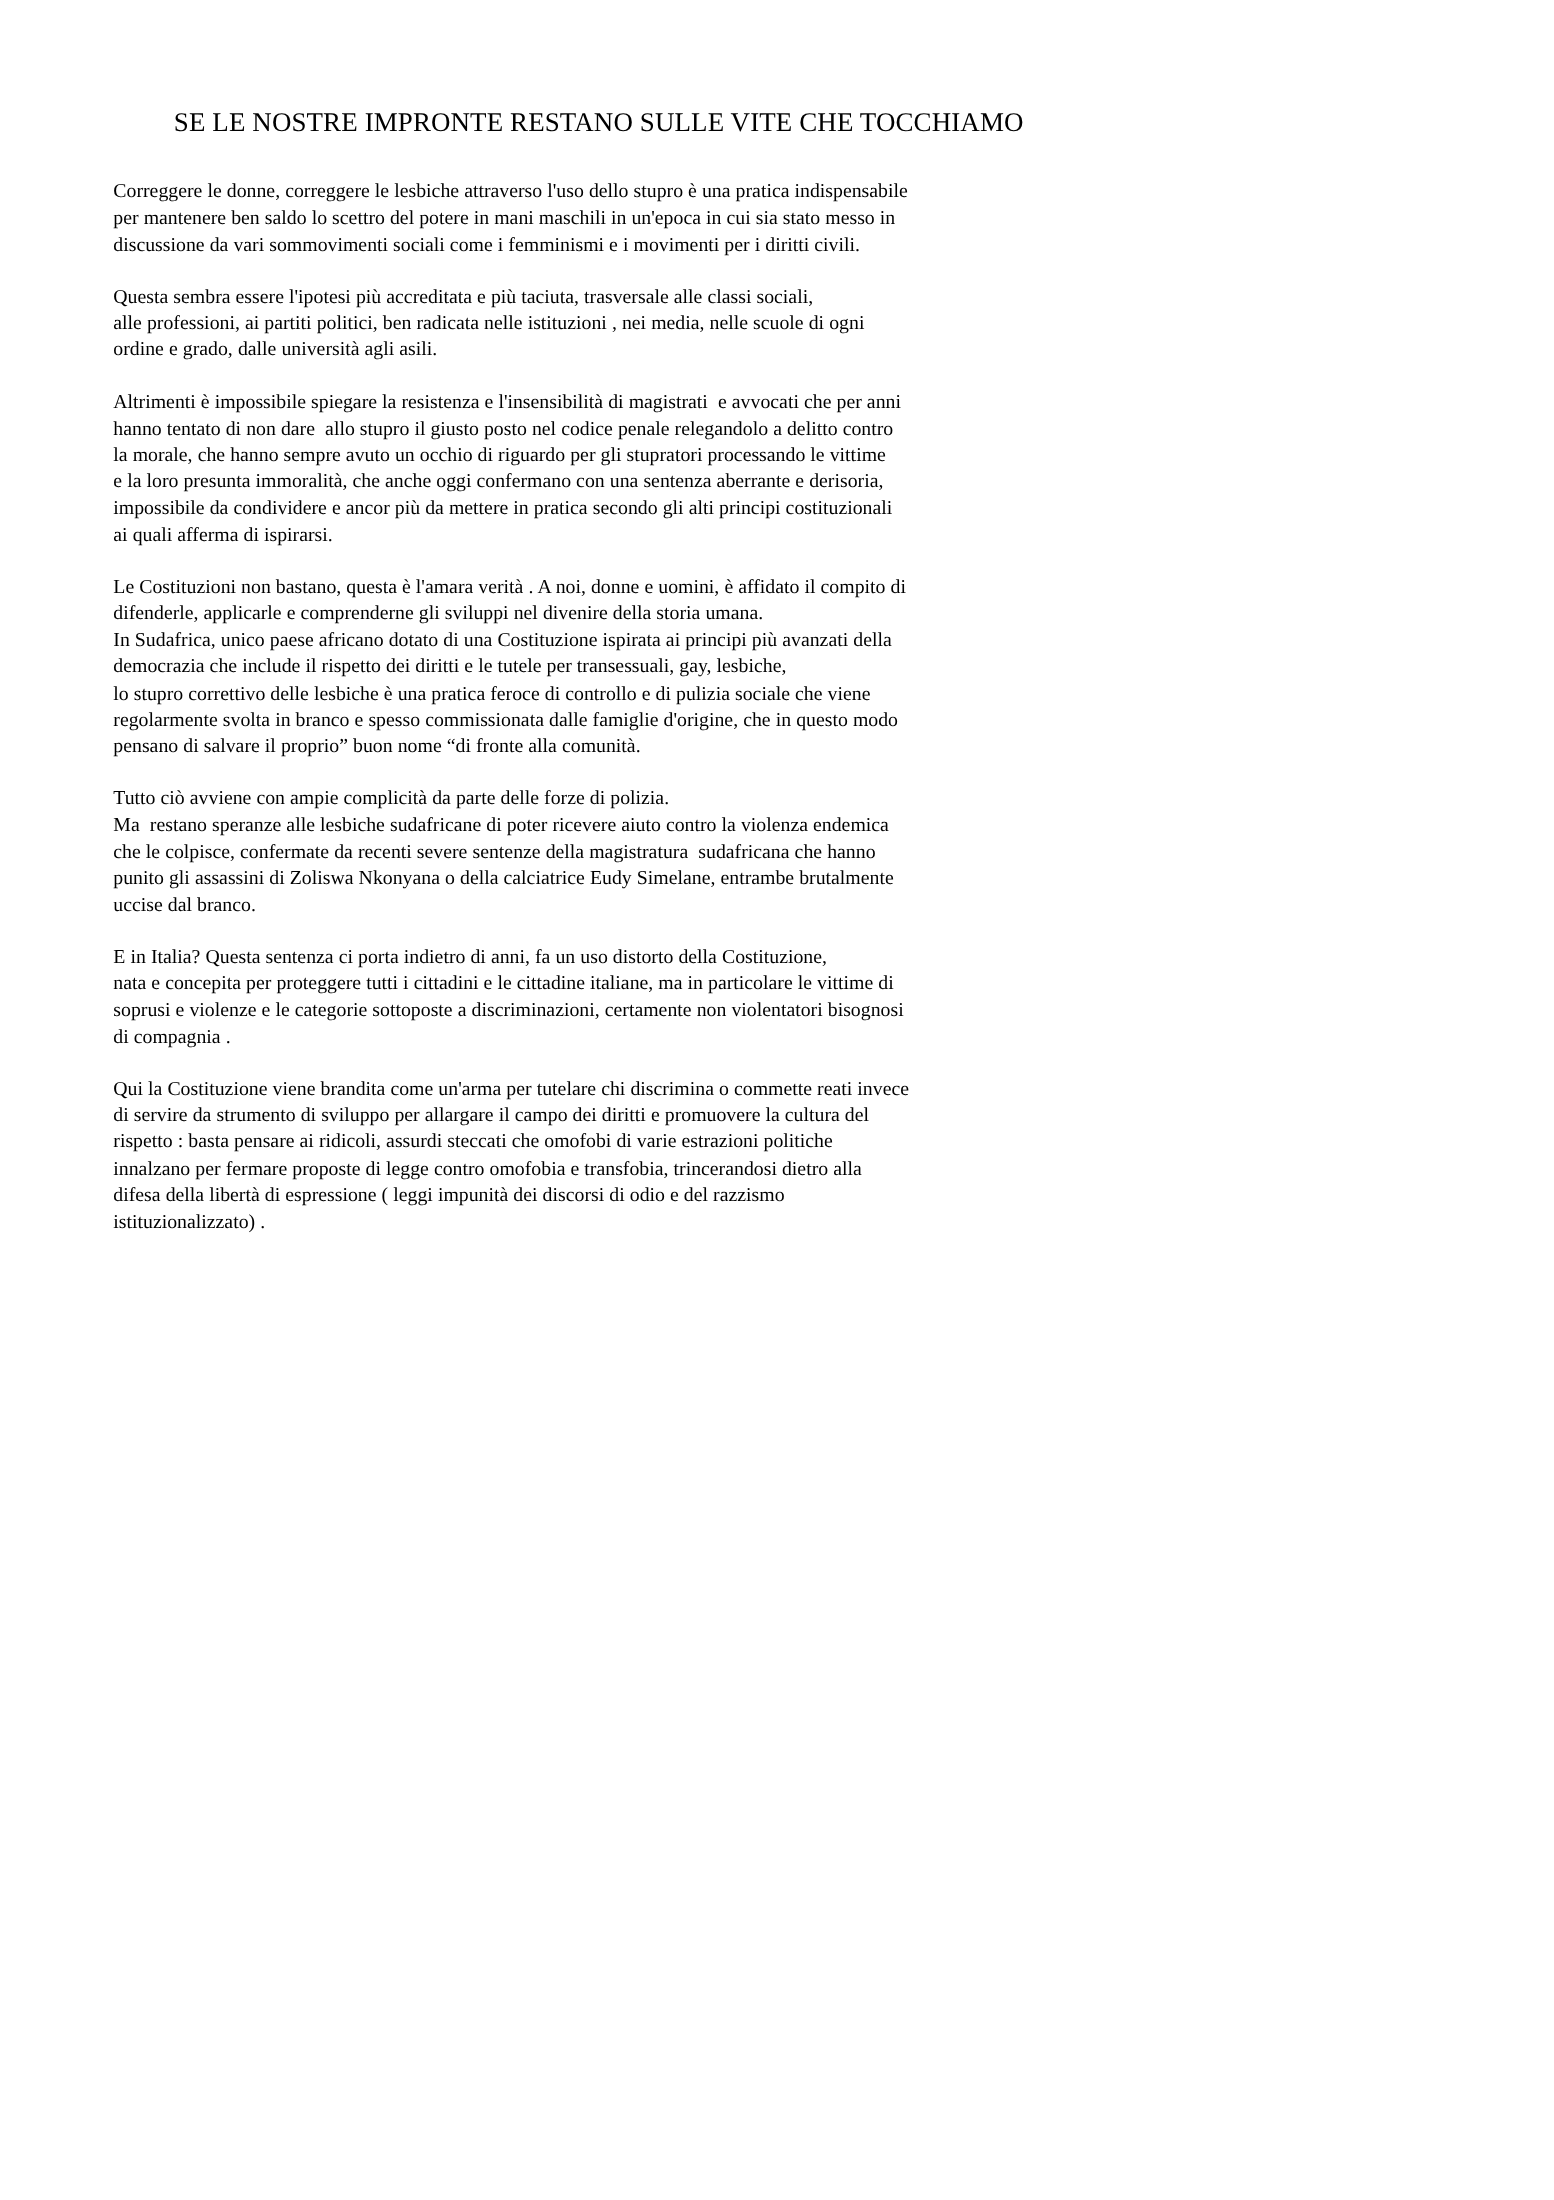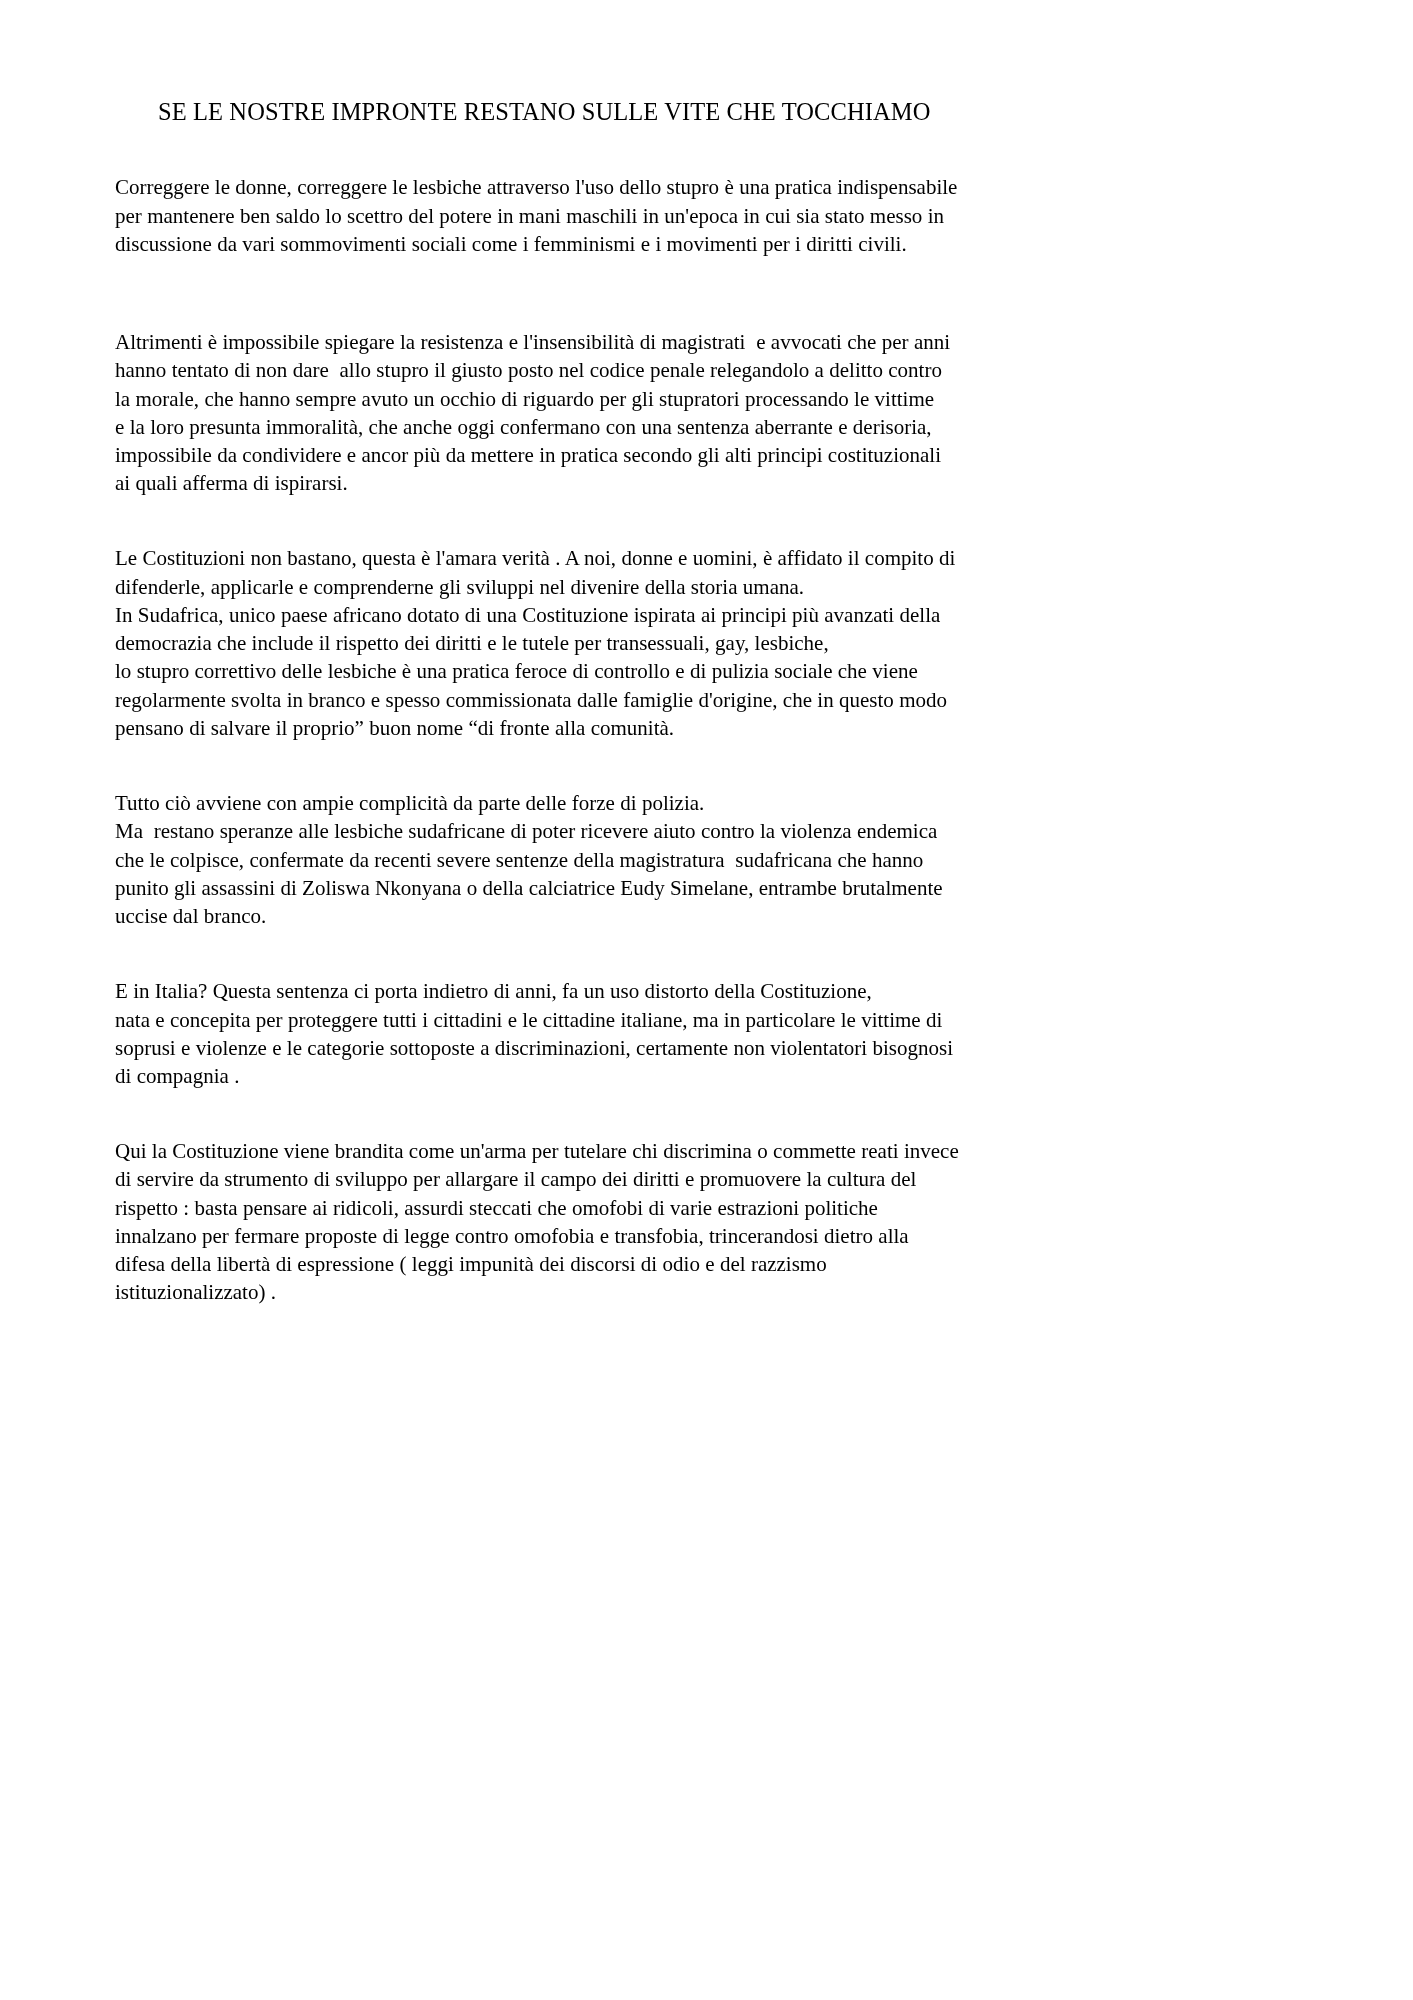--- a/index.html
+++ b/index.html
@@ -27,23 +27,23 @@
   }
   .doc-title {
     font-size: 24.5px;
     line-height: 1.28;
     letter-spacing: 0.1px;
     margin: 0 0 0 55px;
     font-weight: normal;
     white-space: nowrap;
   }
   .para {
-    font-size: 21px;
+    font-size: 18px;
     line-height: 1.345;
-    margin: 12px;
+    margin: 0;
     text-align: left;
     white-space: pre-wrap;
     word-spacing: 0.1px;
   }
   .gap-title {
     height: 34px;
   }
   .gap {
     height: 23px;
   }
@@ -56,20 +56,23 @@
 
     <h1 class="doc-title">SE LE NOSTRE IMPRONTE RESTANO SULLE VITE CHE TOCCHIAMO</h1>
 
     <div class="gap-title"></div>
 
     <p class="para">Correggere le donne, correggere le lesbiche attraverso l'uso dello stupro è una pratica indispensabile
 per mantenere ben saldo lo scettro del potere in mani maschili in un'epoca in cui sia stato messo in
 discussione da vari sommovimenti sociali come i femminismi e i movimenti per i diritti civili.</p>
     <div class="gap"></div>
 
+    <p class="para">Questa sembra essere l'ipotesi più accreditata e più taciuta, trasversale alle classi sociali,
+alle professioni, ai partiti politici, ben radicata nelle istituzioni , nei media, nelle scuole di ogni
+ordine e grado, dalle università agli asili.</p>
     <div class="gap"></div>
 
     <p class="para">Altrimenti è impossibile spiegare la resistenza e l'insensibilità di magistrati  e avvocati che per anni
 hanno tentato di non dare  allo stupro il giusto posto nel codice penale relegandolo a delitto contro
 la morale, che hanno sempre avuto un occhio di riguardo per gli stupratori processando le vittime
 e la loro presunta immoralità, che anche oggi confermano con una sentenza aberrante e derisoria,
 impossibile da condividere e ancor più da mettere in pratica secondo gli alti principi costituzionali
 ai quali afferma di ispirarsi.</p>
     <div class="gap"></div>
 

